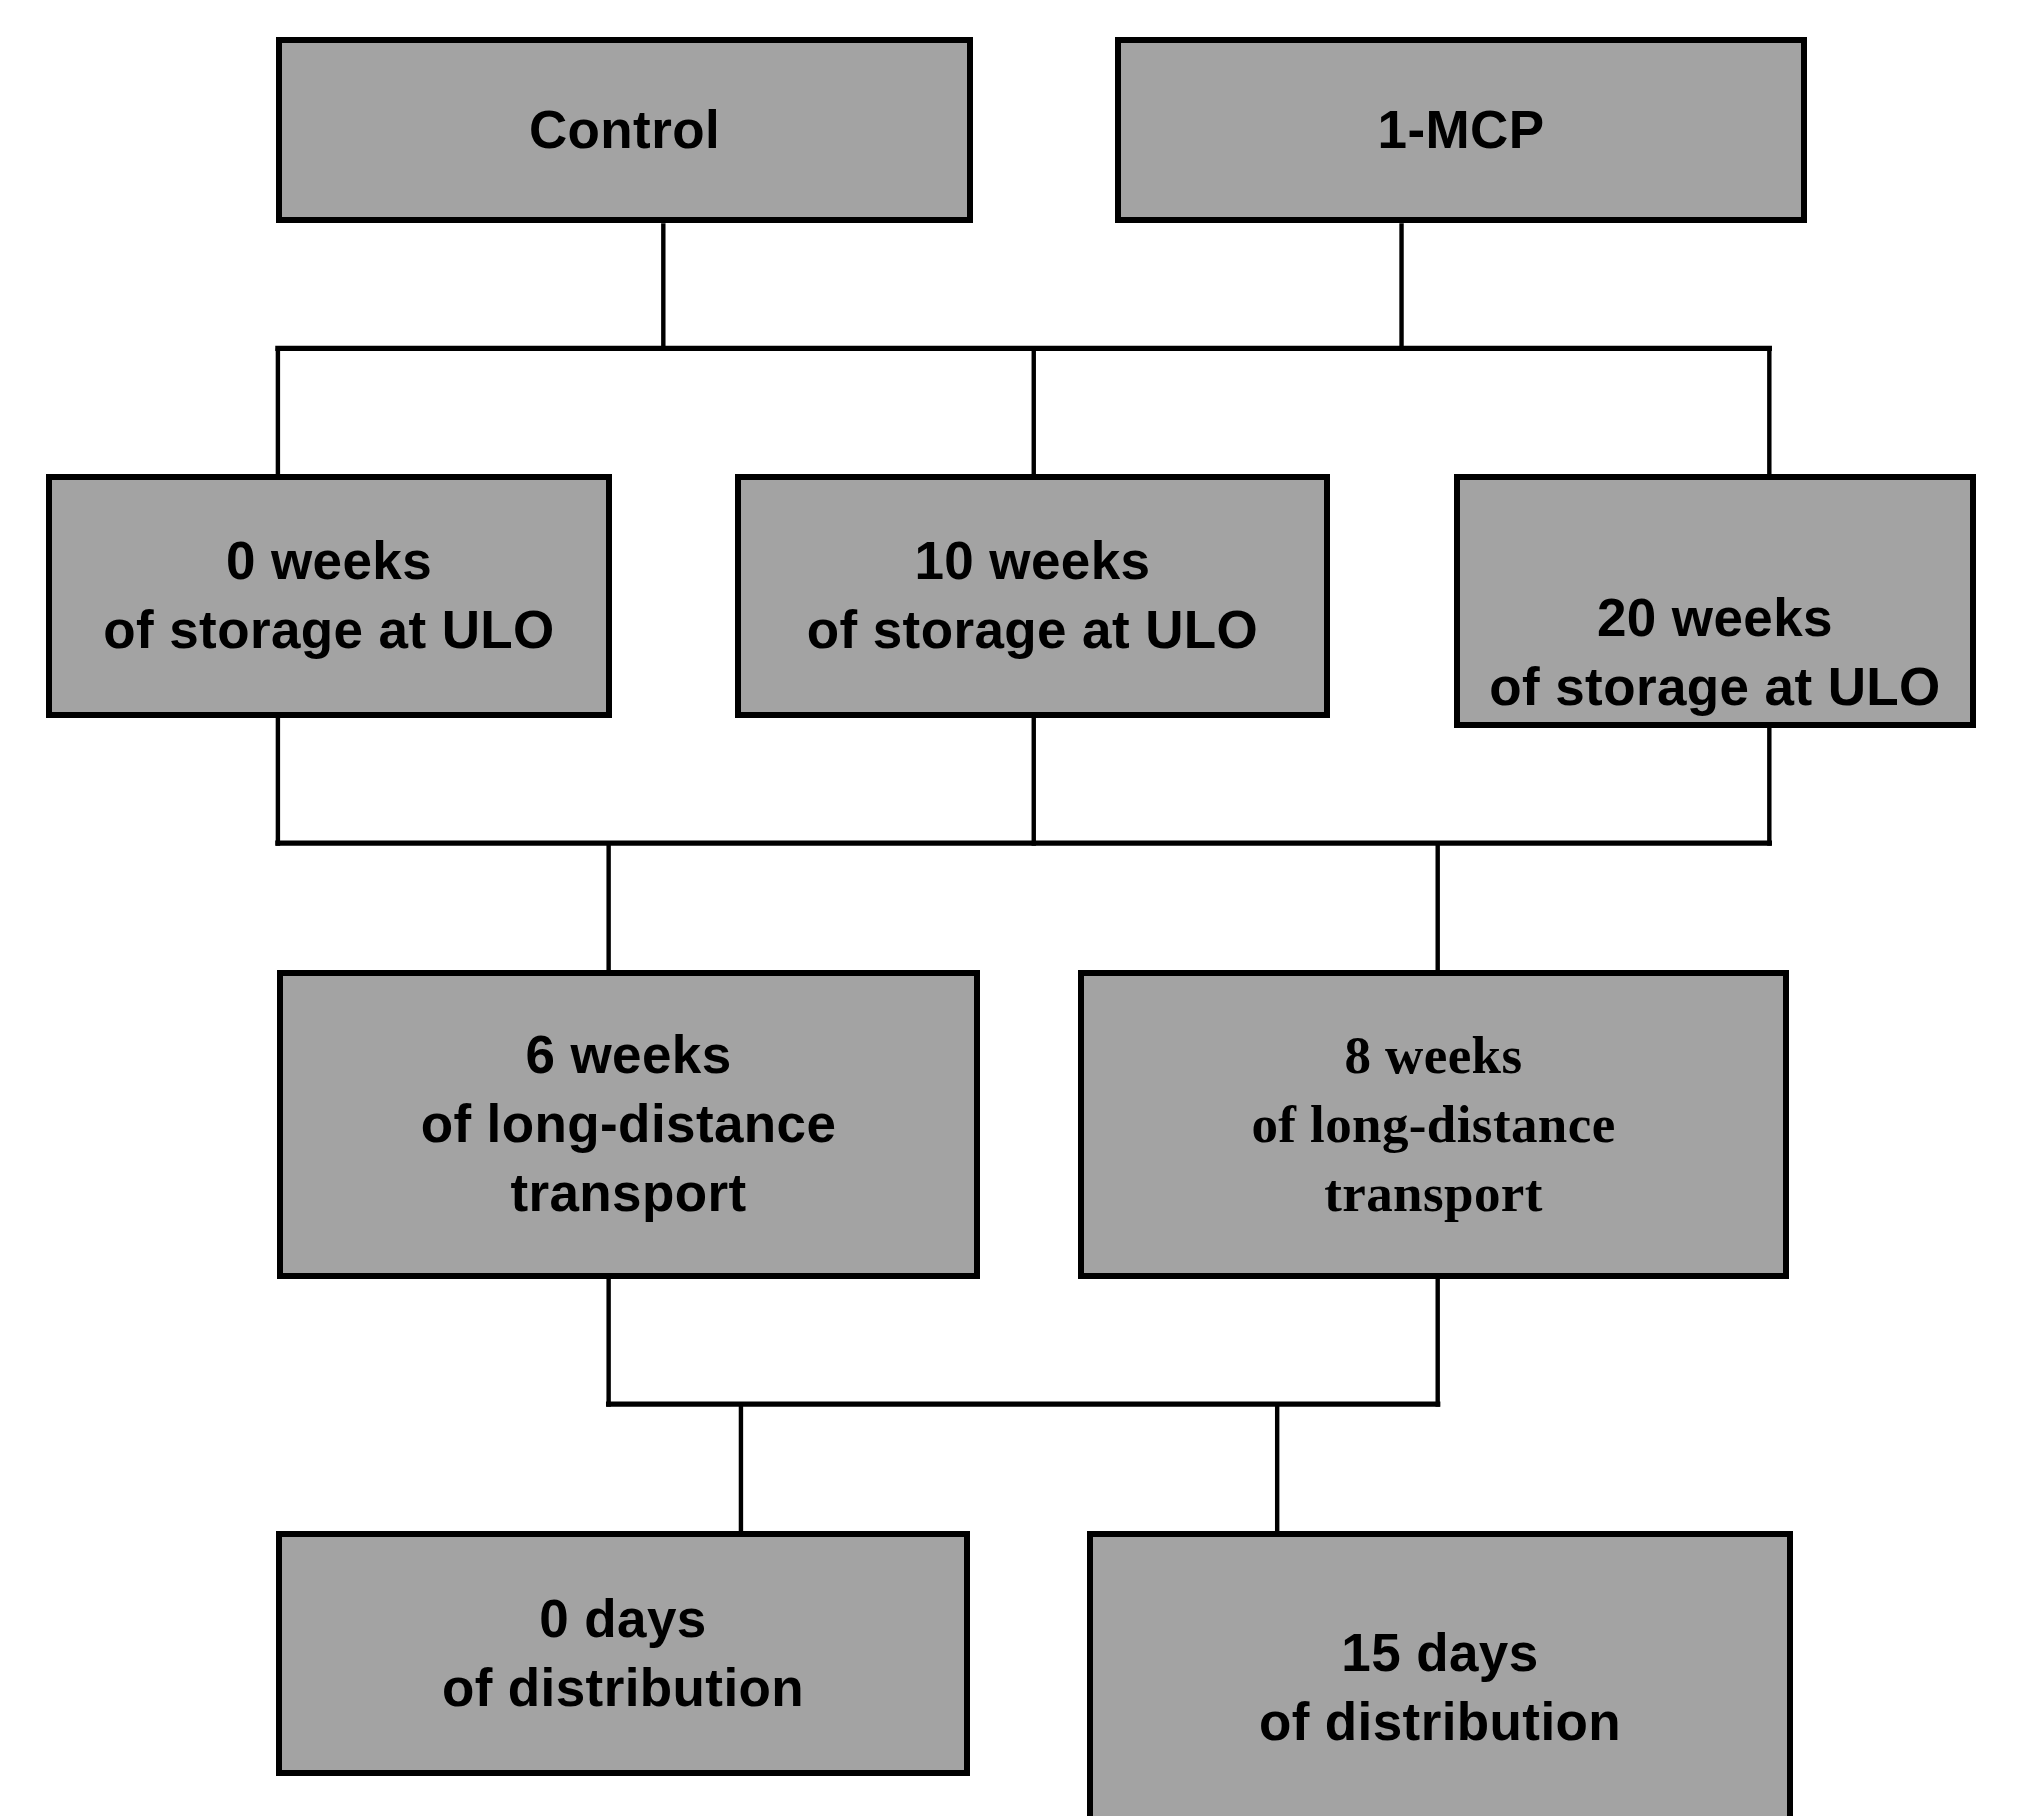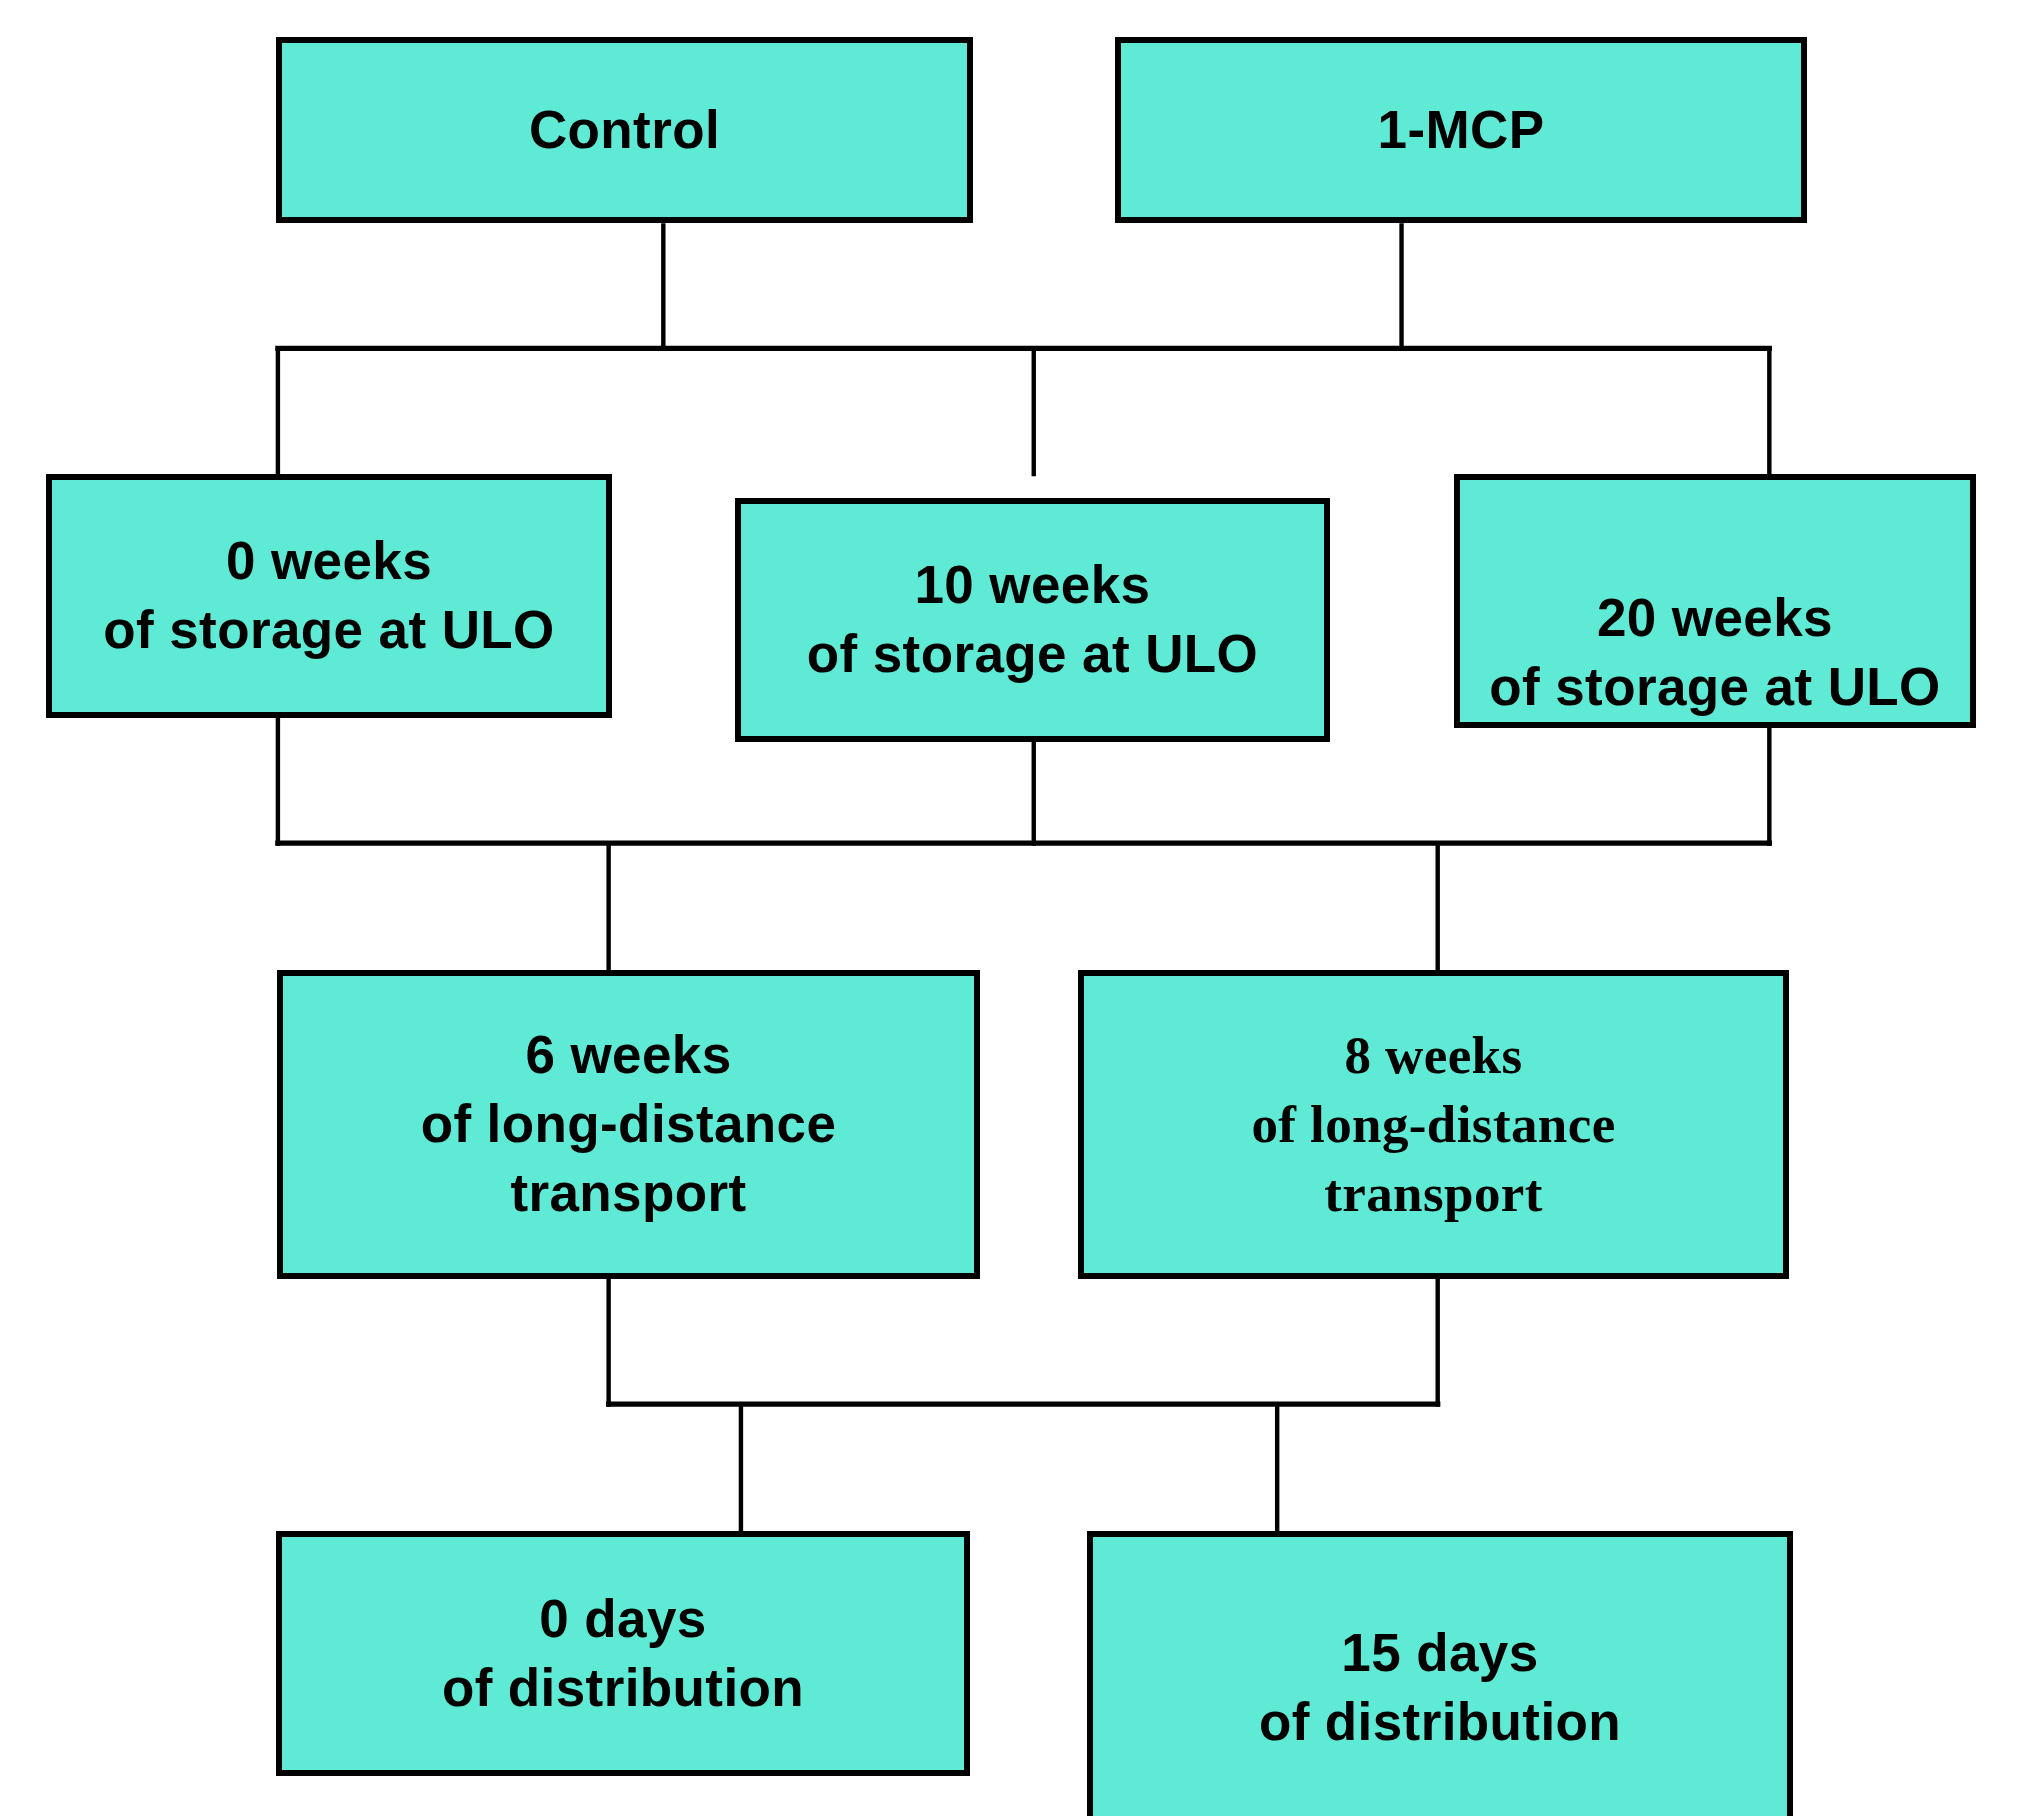--- a/index.html
+++ b/index.html
@@ -24,40 +24,40 @@
   }
   .wires line {
     stroke: #000000;
   }
   .wires line.v { stroke-width: 5px; }
   .wires line.bus { stroke-width: 6px; }
   .node {
     position: absolute;
     box-sizing: border-box;
     border: 6.2px solid #000000;
-    background: #5eead4;
+    background: #a3a3a3;
     display: flex;
     align-items: center;
     justify-content: center;
   }
   .node-label {
     font-size: 53px;
     font-weight: 700;
     line-height: 1.3;
     color: #000000;
     text-align: center;
     white-space: pre-line;
     letter-spacing: 0.4px;
   }
   
   .n-control { left: 276px;  top: 37px;   width: 697px; height: 186px; }
   .n-mcp     { left: 1087px; top: 37px;   width: 692px; height: 186px; margin-left: 28px; }
   
   .n-w0      { left: 46px;   top: 474px;  width: 566px; height: 244px; }
-  .n-w10     { left: 735px;  top: 498px;  width: 595px; height: 244px; }
+  .n-w10     { left: 735px;  top: 474px;  width: 595px; height: 244px; }
   .n-w20     { left: 1454px; top: 474px;  width: 522px; height: 254px; align-items: flex-end; }
   
   .n-t6      { left: 277px;  top: 970px; width: 703px; height: 309px; }
   .n-t8      { left: 1078px; top: 970px; width: 711px; height: 309px; font-family: Liberation Serif, serif; }
   
   .n-d0      { left: 276px;  top: 1531px; width: 694px; height: 245px; }
   .n-d15     { left: 1087px; top: 1531px; width: 706px; height: 314px; }
 </style>
 </head>
 <body>

